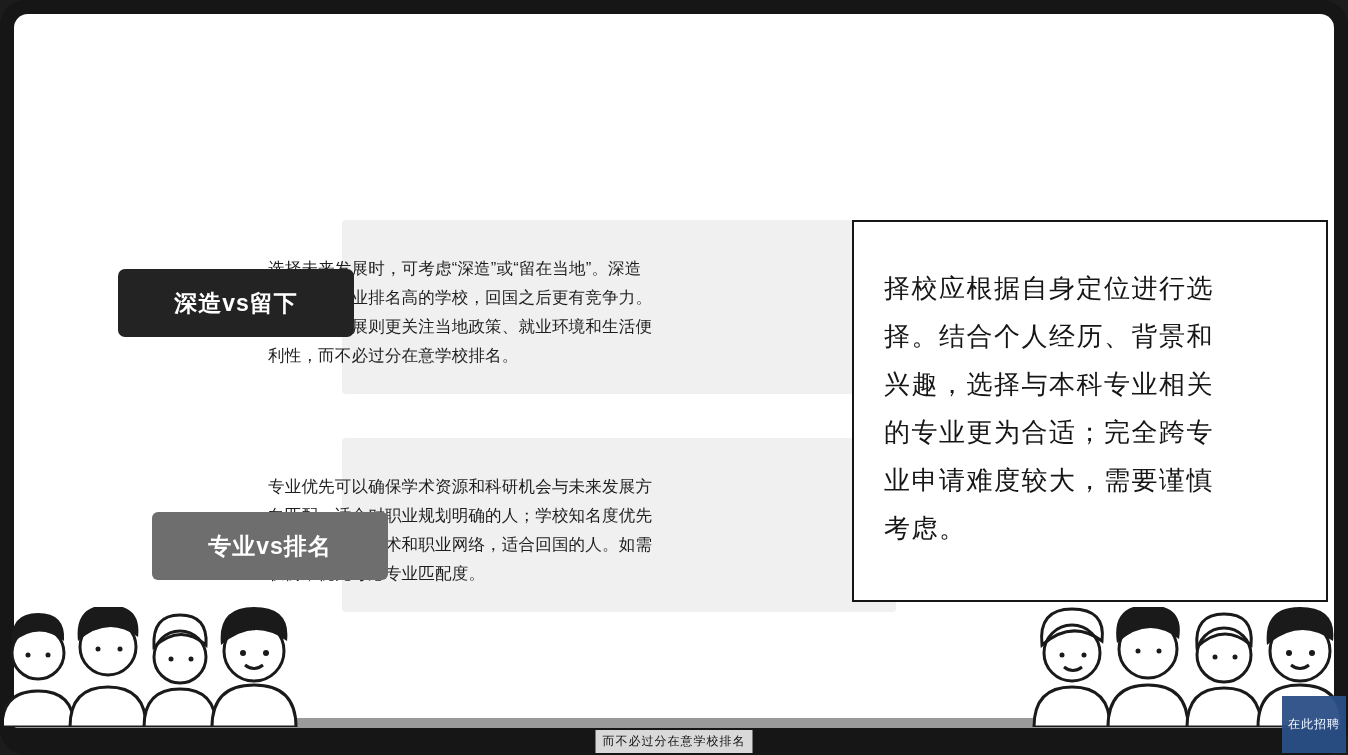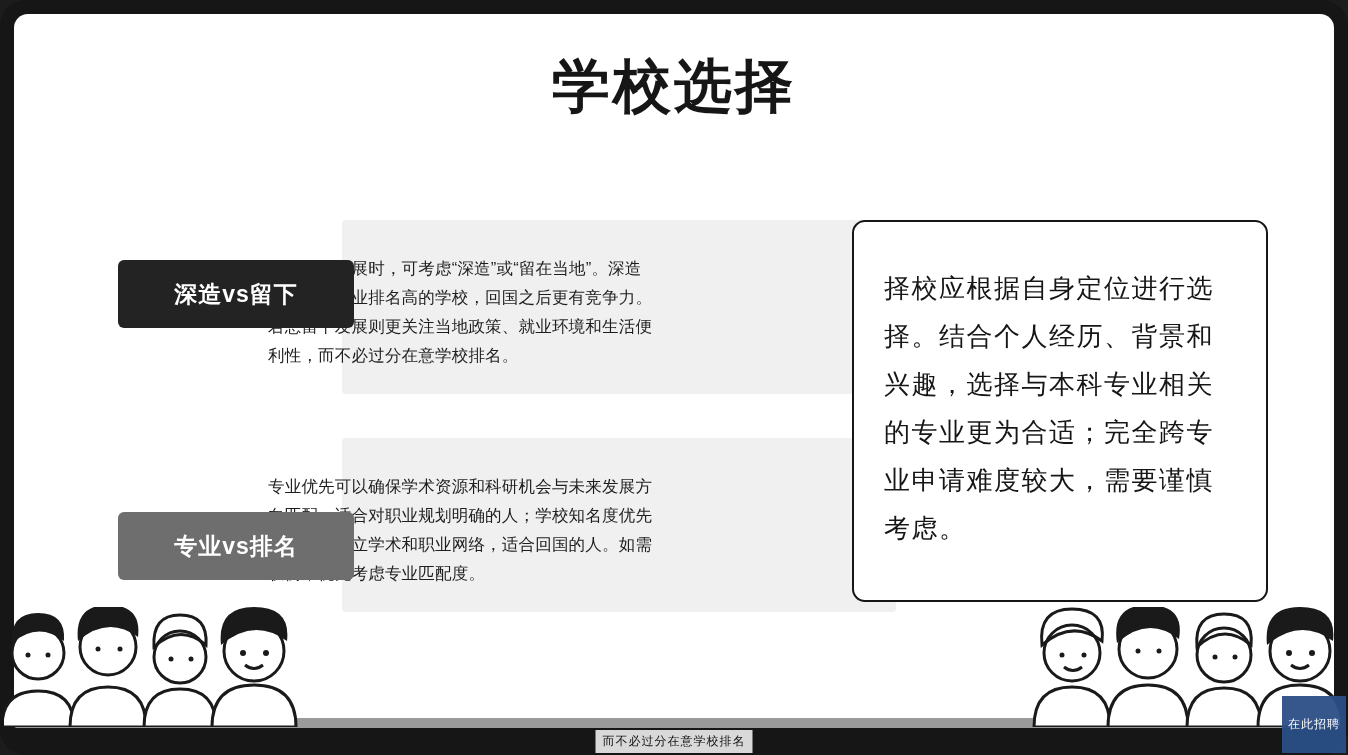--- a/index.html
+++ b/index.html
@@ -105,32 +105,32 @@
     height: 68px;
     border-radius: 6px;
     display: flex;
     align-items: center;
     justify-content: center;
     color: #ffffff;
     font-size: 23px;
     font-weight: bold;
     letter-spacing: 1px;
   }
-  .row-1 .tag { top: 40px; background: #232323; }
-  .row-2 .tag { top: 74px; background: #6e6e6e; }
+  .row-1 .tag { top: 49px; background: #232323; border-radius: 7px; }
+  .row-2 .tag { top: 74px; background: #6e6e6e; margin-left: 34px; }
 
   
   .callout {
     position: absolute;
     left: 838px;
     top: 206px;
-    width: 416px;
+    width: 476px;
     height: 382px;
     border: 2.5px solid #161616;
-    border-radius: 13px;
+    border-radius: 0;
     box-sizing: border-box;
     background: #ffffff;
   }
   .callout-text {
     position: absolute;
     left: 30px;
     top: 42px;
     width: 344px;
     font-size: 26px;
     line-height: 1.85;
@@ -178,21 +178,20 @@
 </style>
 </head>
 <body>
 
 <div id="slide-root">
 
   <div class="frame-outer">
 
     <div class="board">
 
-      <div class="title">学校选择</div>
 
       <div class="row row-1">
         <div class="row-body"></div>
         <div class="row-text">选择未来发展时，可考虑“深造”或“留在当地”。深造可优先选专业排名高的学校，回国之后更有竞争力。若想留下发展则更关注当地政策、就业环境和生活便利性，而不必过分在意学校排名。</div>
         <div class="tag" style="background: rgb(35, 35, 35);">深造vs留下</div>
       </div>
 
       <div class="row row-2">
         <div class="row-body"></div>
         <div class="row-text">专业优先可以确保学术资源和科研机会与未来发展方向匹配，适合对职业规划明确的人；学校知名度优先则有助于建立学术和职业网络，适合回国的人。如需权衡，优先考虑专业匹配度。</div>

